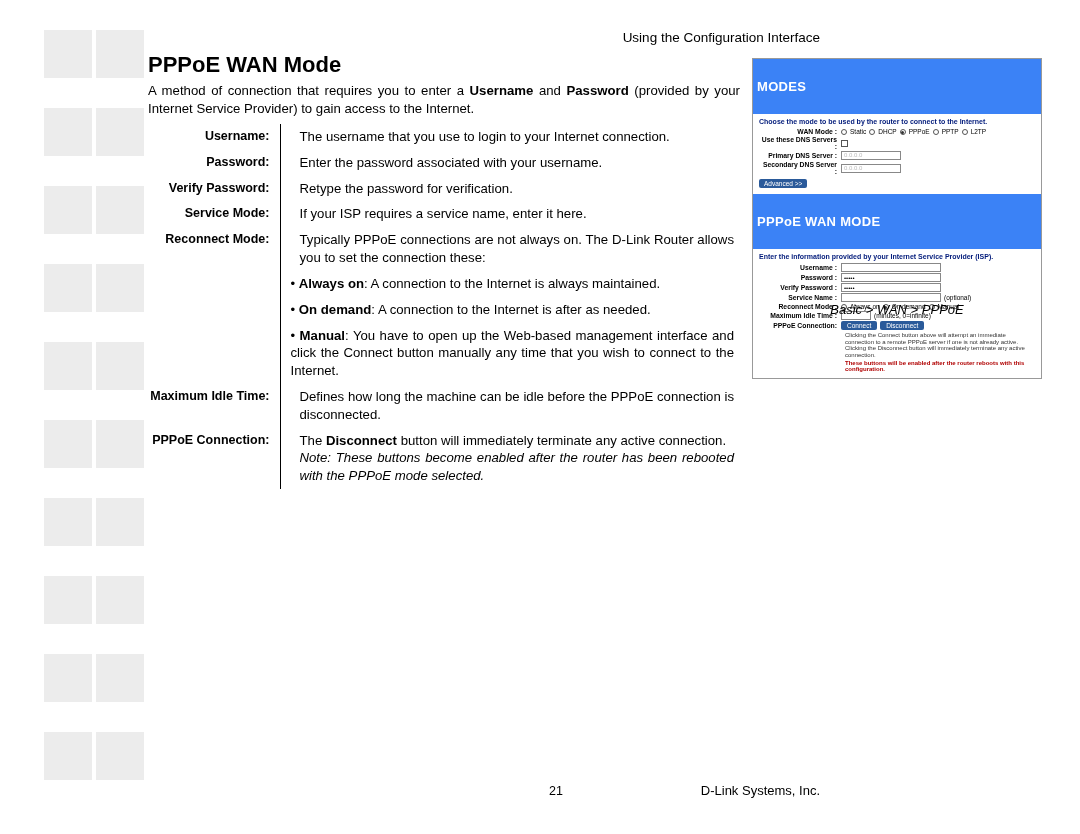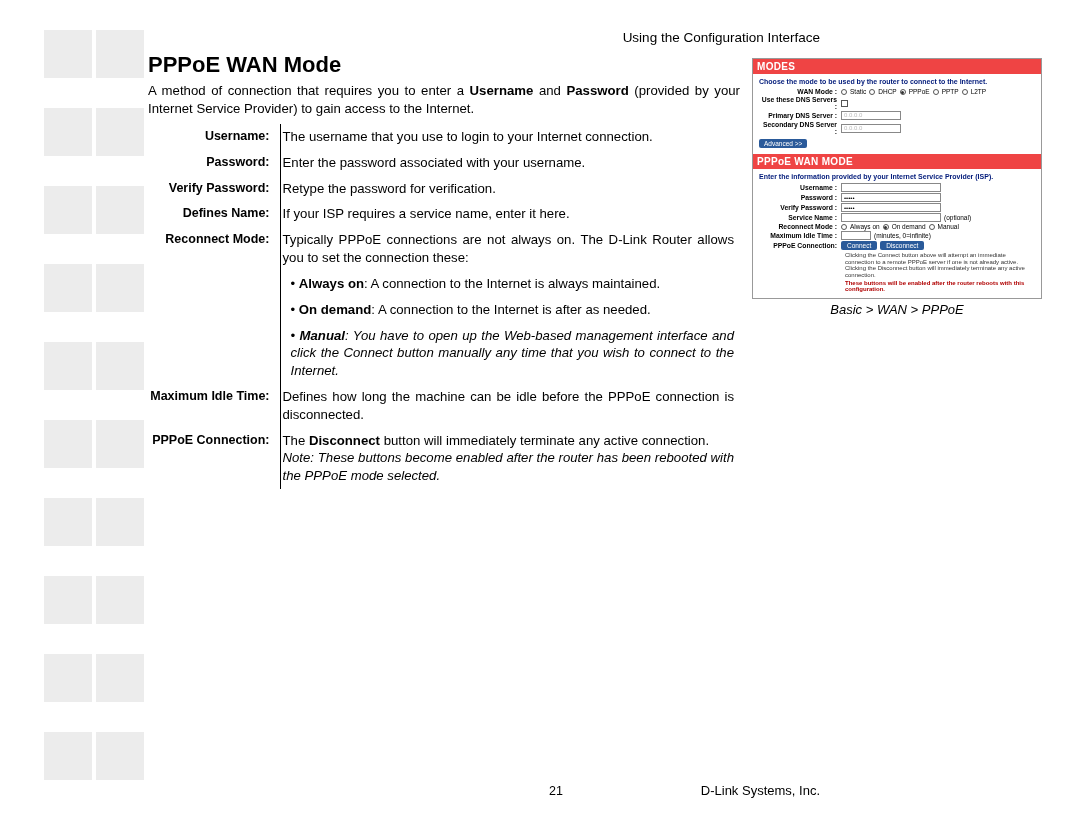--- a/index.html
+++ b/index.html
@@ -60,41 +60,41 @@
   }
   .defs td.label {
     width: 132px;
     text-align: right;
     font-weight: bold;
     font-size: 12.5px;
     border-right: 1px solid #000;
     padding-right: 10px;
     font-family: Arial, sans-serif;
   }
-  .defs td.val { padding-left: 2px; text-align: justify; }
+  .defs td.val { padding-left: 19px; text-align: justify; }
   .bullet-row td.val { padding-left: 10px; }
   .note { font-style: italic; }
 
   
   .shot {
     position: absolute;
     left: 752px;
     top: 58px;
     width: 290px;
     border: 1px solid #999;
     background: #fff;
     font-size: 7px;
     color: #000;
   }
   .shot .bar {
-    background: #ef4444;
+    background: #3b82f6;
     color: #fff;
     font-weight: bold;
-    padding: 2px 4px;
-    font-size: 10px;
+    padding: 20px 4px;
+    font-size: 13px;
     letter-spacing: 0.3px;
   }
   .shot .panel-body { padding: 4px 6px 6px 6px; }
   .shot .instr { color: #001a7a; font-weight: bold; font-size: 7px; margin-bottom: 3px; }
   .shot .row { display: flex; align-items: center; margin: 1px 0; }
   .shot .row .lab { width: 82px; text-align: right; font-weight: bold; padding-right: 4px; font-size: 6.8px; }
   .shot .row .ctl { flex: 1; display: flex; align-items: center; gap: 3px; font-size: 6.5px; }
   .shot .tinput {
     border: 1px solid #888;
     height: 9px;
@@ -190,38 +190,38 @@
     </tr>
     <tr>
       <td class="label">Password:</td>
       <td class="val">Enter the password associated with your username.</td>
     </tr>
     <tr>
       <td class="label">Verify Password:</td>
       <td class="val">Retype the password for verification.</td>
     </tr>
     <tr>
-      <td class="label">Defines Name:</td>
+      <td class="label">Service Mode:</td>
       <td class="val">If your ISP requires a service name, enter it here.</td>
     </tr>
     <tr>
       <td class="label">Reconnect Mode:</td>
       <td class="val">Typically PPPoE connections are not always on. The D-Link Router allows you to set the connection these:</td>
     </tr>
     <tr class="bullet-row">
       <td class="label" style="border-right:1px solid #000;"></td>
       <td class="val">• <b>Always on</b><span>: A connection to the Internet is always maintained.</span></td>
     </tr>
     <tr class="bullet-row">
       <td class="label" style="border-right:1px solid #000;"></td>
       <td class="val">• <b>On demand</b><span>: A connection to the Internet is after as needed.</span></td>
     </tr>
     <tr class="bullet-row">
       <td class="label" style="border-right:1px solid #000;"></td>
-      <td class="val" style="text-align:justify;font-style:italic;">• <b>Manual</b><span>: You have to open up the Web-based management interface and click the Connect button manually any time that you wish to connect to the Internet.</span></td>
+      <td class="val" style="text-align:justify;">• <b>Manual</b><span>: You have to open up the Web-based management interface and click the Connect button manually any time that you wish to connect to the Internet.</span></td>
     </tr>
     <tr>
       <td class="label">Maximum Idle Time:</td>
       <td class="val" style="text-align:justify;">Defines how long the machine can be idle before the PPPoE connection is disconnected.</td>
     </tr>
     <tr>
       <td class="label">PPPoE Connection:</td>
       <td class="val">
         <span>The </span><b>Disconnect</b><span> button will immediately terminate any active connection.</span><br>
         <span class="note">Note: These buttons become enabled after the router has been rebooted with the PPPoE mode selected.</span>

